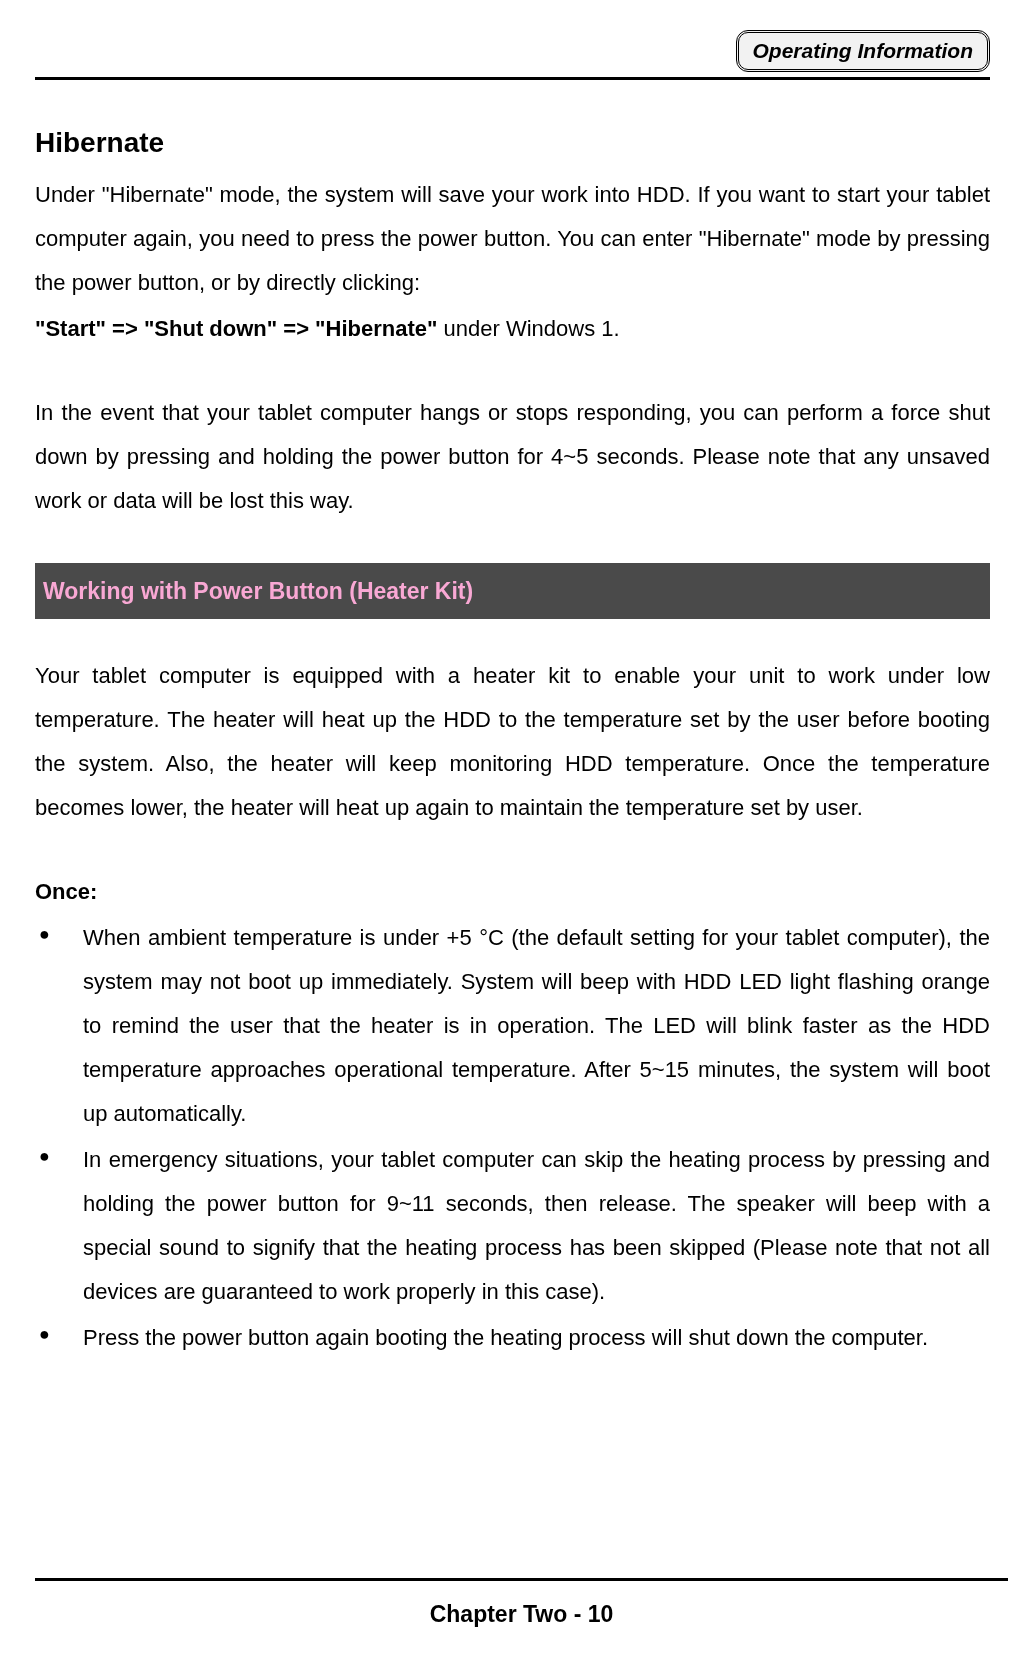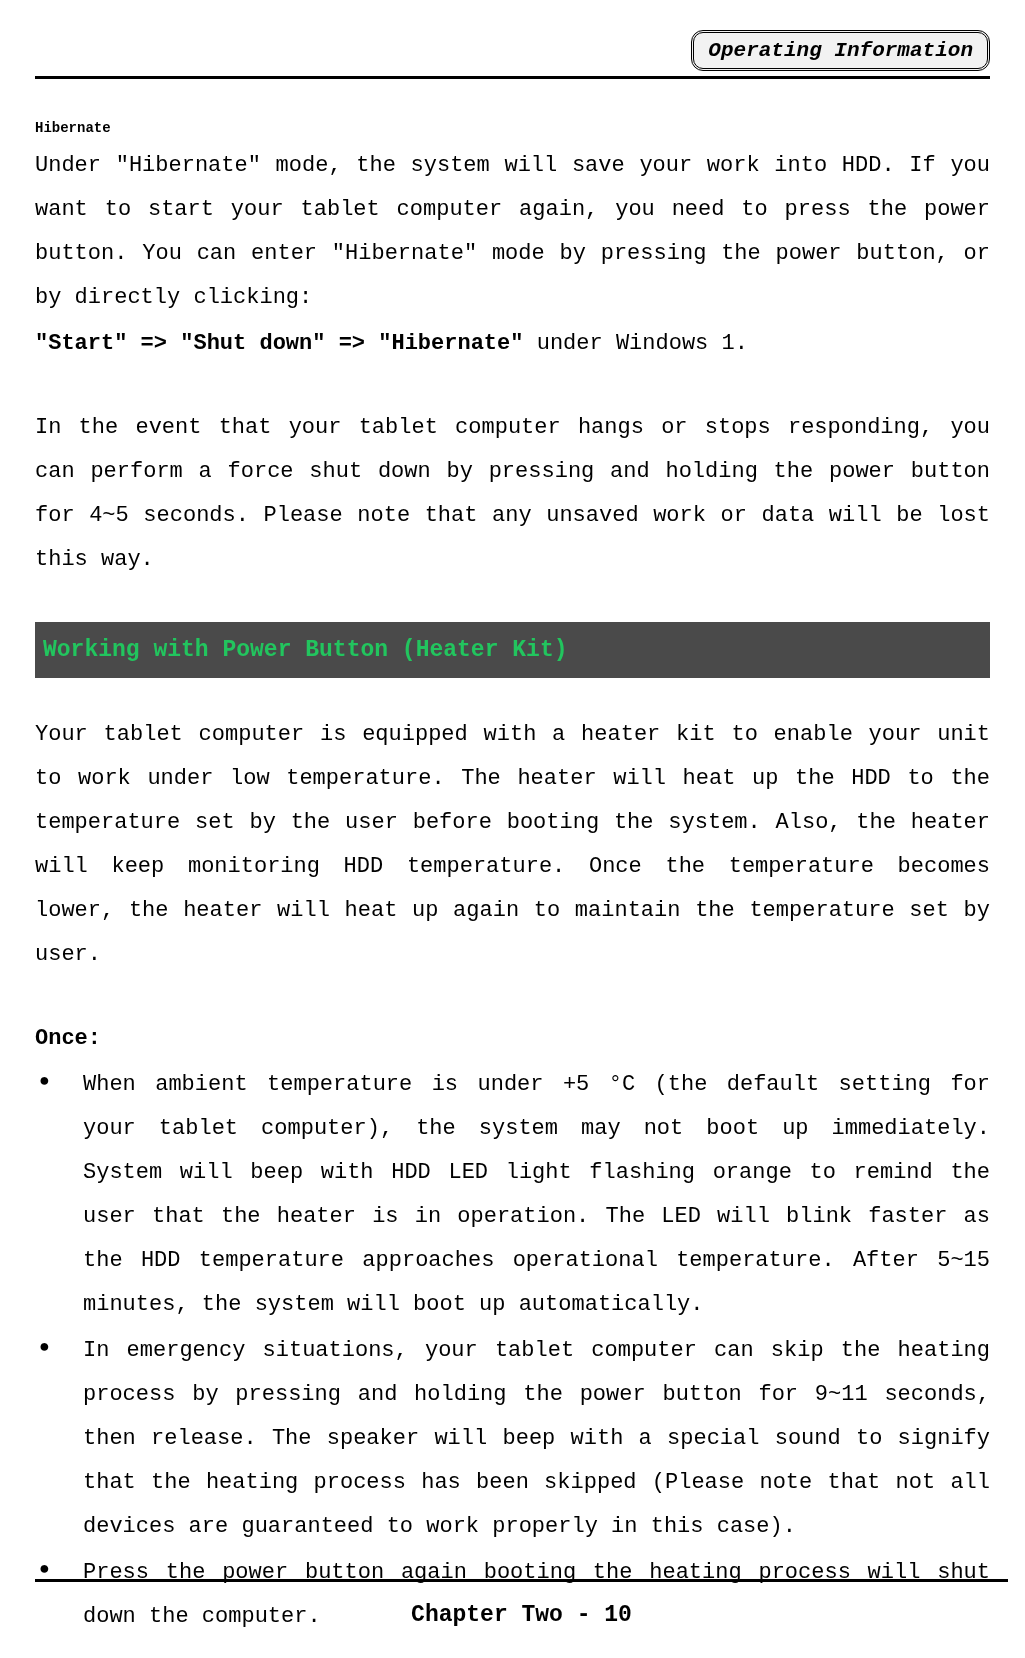--- a/index.html
+++ b/index.html
@@ -1,19 +1,18 @@
 <!DOCTYPE html>
 <html><head>
   <meta charset="utf-8">
   <style>
     * {
       margin: 0;
       padding: 0;
       box-sizing: border-box;
-      font-family: Liberation Mono, monospace;
     }
     body {
       width: 1025px;
       height: 1658px;
       font-family: Arial, Helvetica, sans-serif;
       background: #ffffff;
       color: #000000;
       padding: 30px 35px 0 35px;
       position: relative;
     }
@@ -36,36 +35,36 @@
       border-top: 3px solid #000;
       margin-bottom: 35px;
     }
     .content {
       font-size: 22px;
       line-height: 2.0;
       text-align: justify;
     }
     .sect-heading {
       font-weight: bold;
-      font-size: 14px;
+      font-size: 28px;
       margin-top: 10px;
       margin-bottom: 2px;
     }
     .para {
       margin-bottom: 2px;
     }
     .para-gap {
       margin-bottom: 40px;
     }
     .bold-inline {
       font-weight: bold;
     }
     .section-bar {
       background: #4a4a4a;
-      color: #22c55e;
+      color: #f9a8d4;
       font-weight: bold;
       font-size: 23px;
       padding: 5px 8px;
       margin-top: 20px;
       margin-bottom: 35px;
       width: 100%;
     }
     .note-heading {
       font-weight: bold;
       font-size: 22px;

